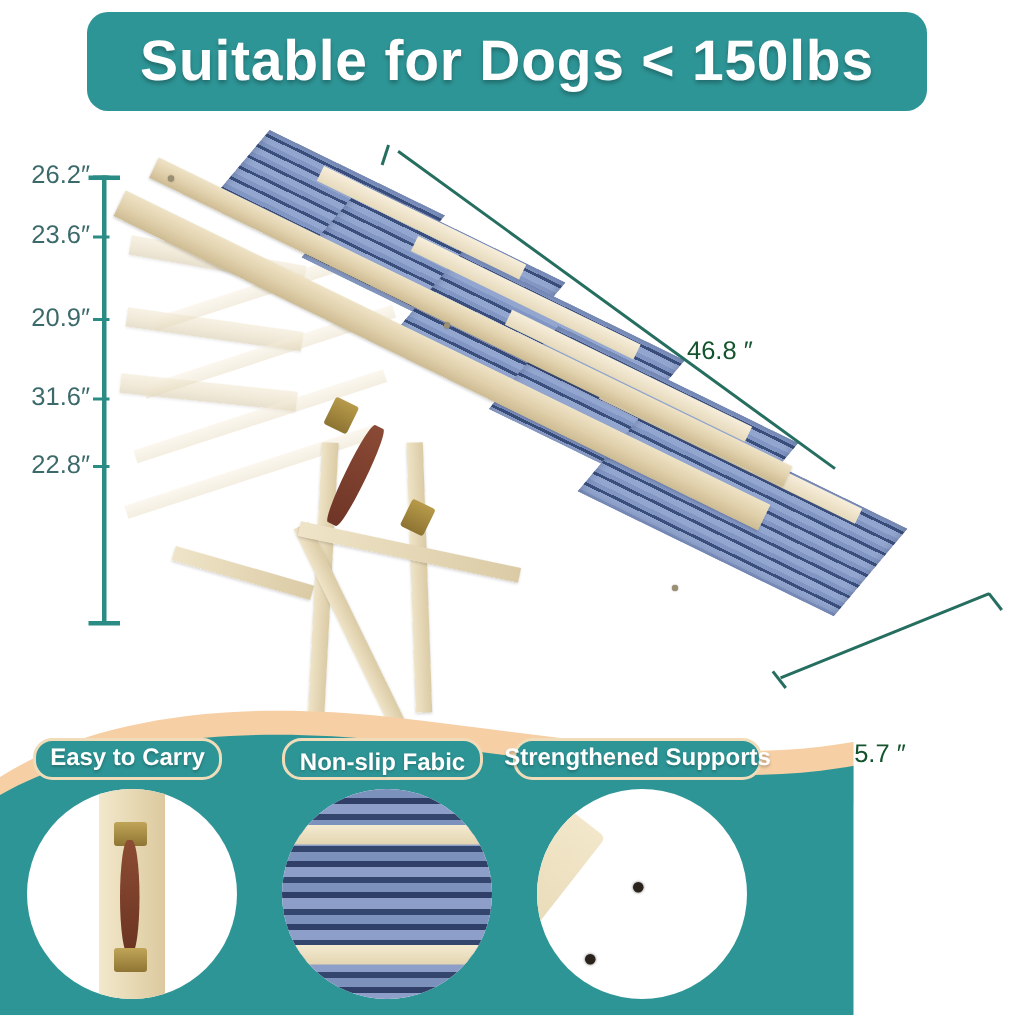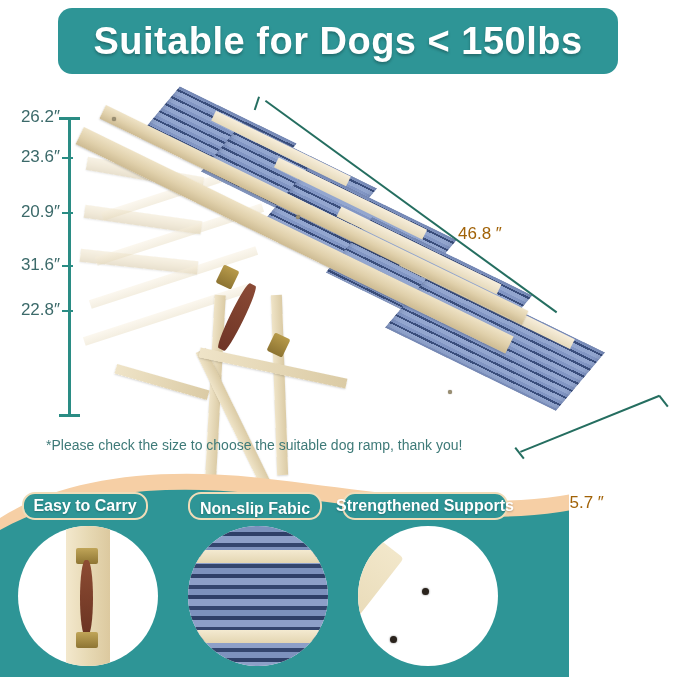--- a/index.html
+++ b/index.html
@@ -29,21 +29,21 @@
   .ruler-cap{position:absolute;width:21px;height:3px;background:#2A8C84;left:59px;}
   .tick{position:absolute;width:11px;height:2px;background:#2A8C84;left:62px;}
   .ruler-label{
     position:absolute;right:0;color:#3C6A6A;font-size:17px;white-space:nowrap;
     font-family:"Liberation Sans", sans-serif;
   }
   .ruler-label-wrap{position:absolute;left:0;width:60px;text-align:right;}
 
   
   .dimline{position:absolute;background:#256E60;transform-origin:0 0;height:1.6px;}
-  .dim-text{position:absolute;color:#a16207;font-size:17px;white-space:nowrap;}
+  .dim-text{position:absolute;color:#14532d;font-size:17px;white-space:nowrap;}
 
   
   .product{position:absolute;left:78px;top:95px;width:570px;height:390px;}
 
   
   .deck{
     position:absolute;left:40px;top:10px;width:430px;height:360px;
   }
   .tread{
     position:absolute;
@@ -243,21 +243,20 @@
     <span class="dim-text" style="left:458px;top:224px;">46.8  ″</span>
   </div>
 
   <div>
     <div class="dimline" style="left:520px;top:451px;width:150px;transform:rotate(-22deg);"></div>
     <div class="dimline" style="left:516px;top:447px;width:14px;transform:rotate(52deg);"></div>
     <div class="dimline" style="left:660px;top:395px;width:14px;transform:rotate(52deg);"></div>
     <span class="dim-text" style="left:560px;top:493px;">15.7  ″</span>
   </div>
 
-  <div class="note">*Please check the size to choose the suitable dog ramp, thank you!</div>
 
   <div class="bottom">
 
     <svg width="679" height="207" style="position:absolute;left:0;top:0;">
       <path d="M0,48 C60,10 150,-4 260,8 C370,20 470,40 560,26 C620,16 660,6 679,0 L679,74 C660,66 620,60 560,66 C470,76 370,62 260,50 C150,38 60,52 0,88 Z" fill="#F6CFA5"></path>
       <path d="M0,60 C60,26 150,12 260,24 C370,36 470,56 560,42 C620,32 660,22 679,16 L679,207 L0,207 Z" fill="#2E9596"></path>
     </svg>
 
     <div class="panel" style="left:0px;width:170px;">
       <div class="circle" style="left:18px;top:56px;width:140px;height:140px;">

